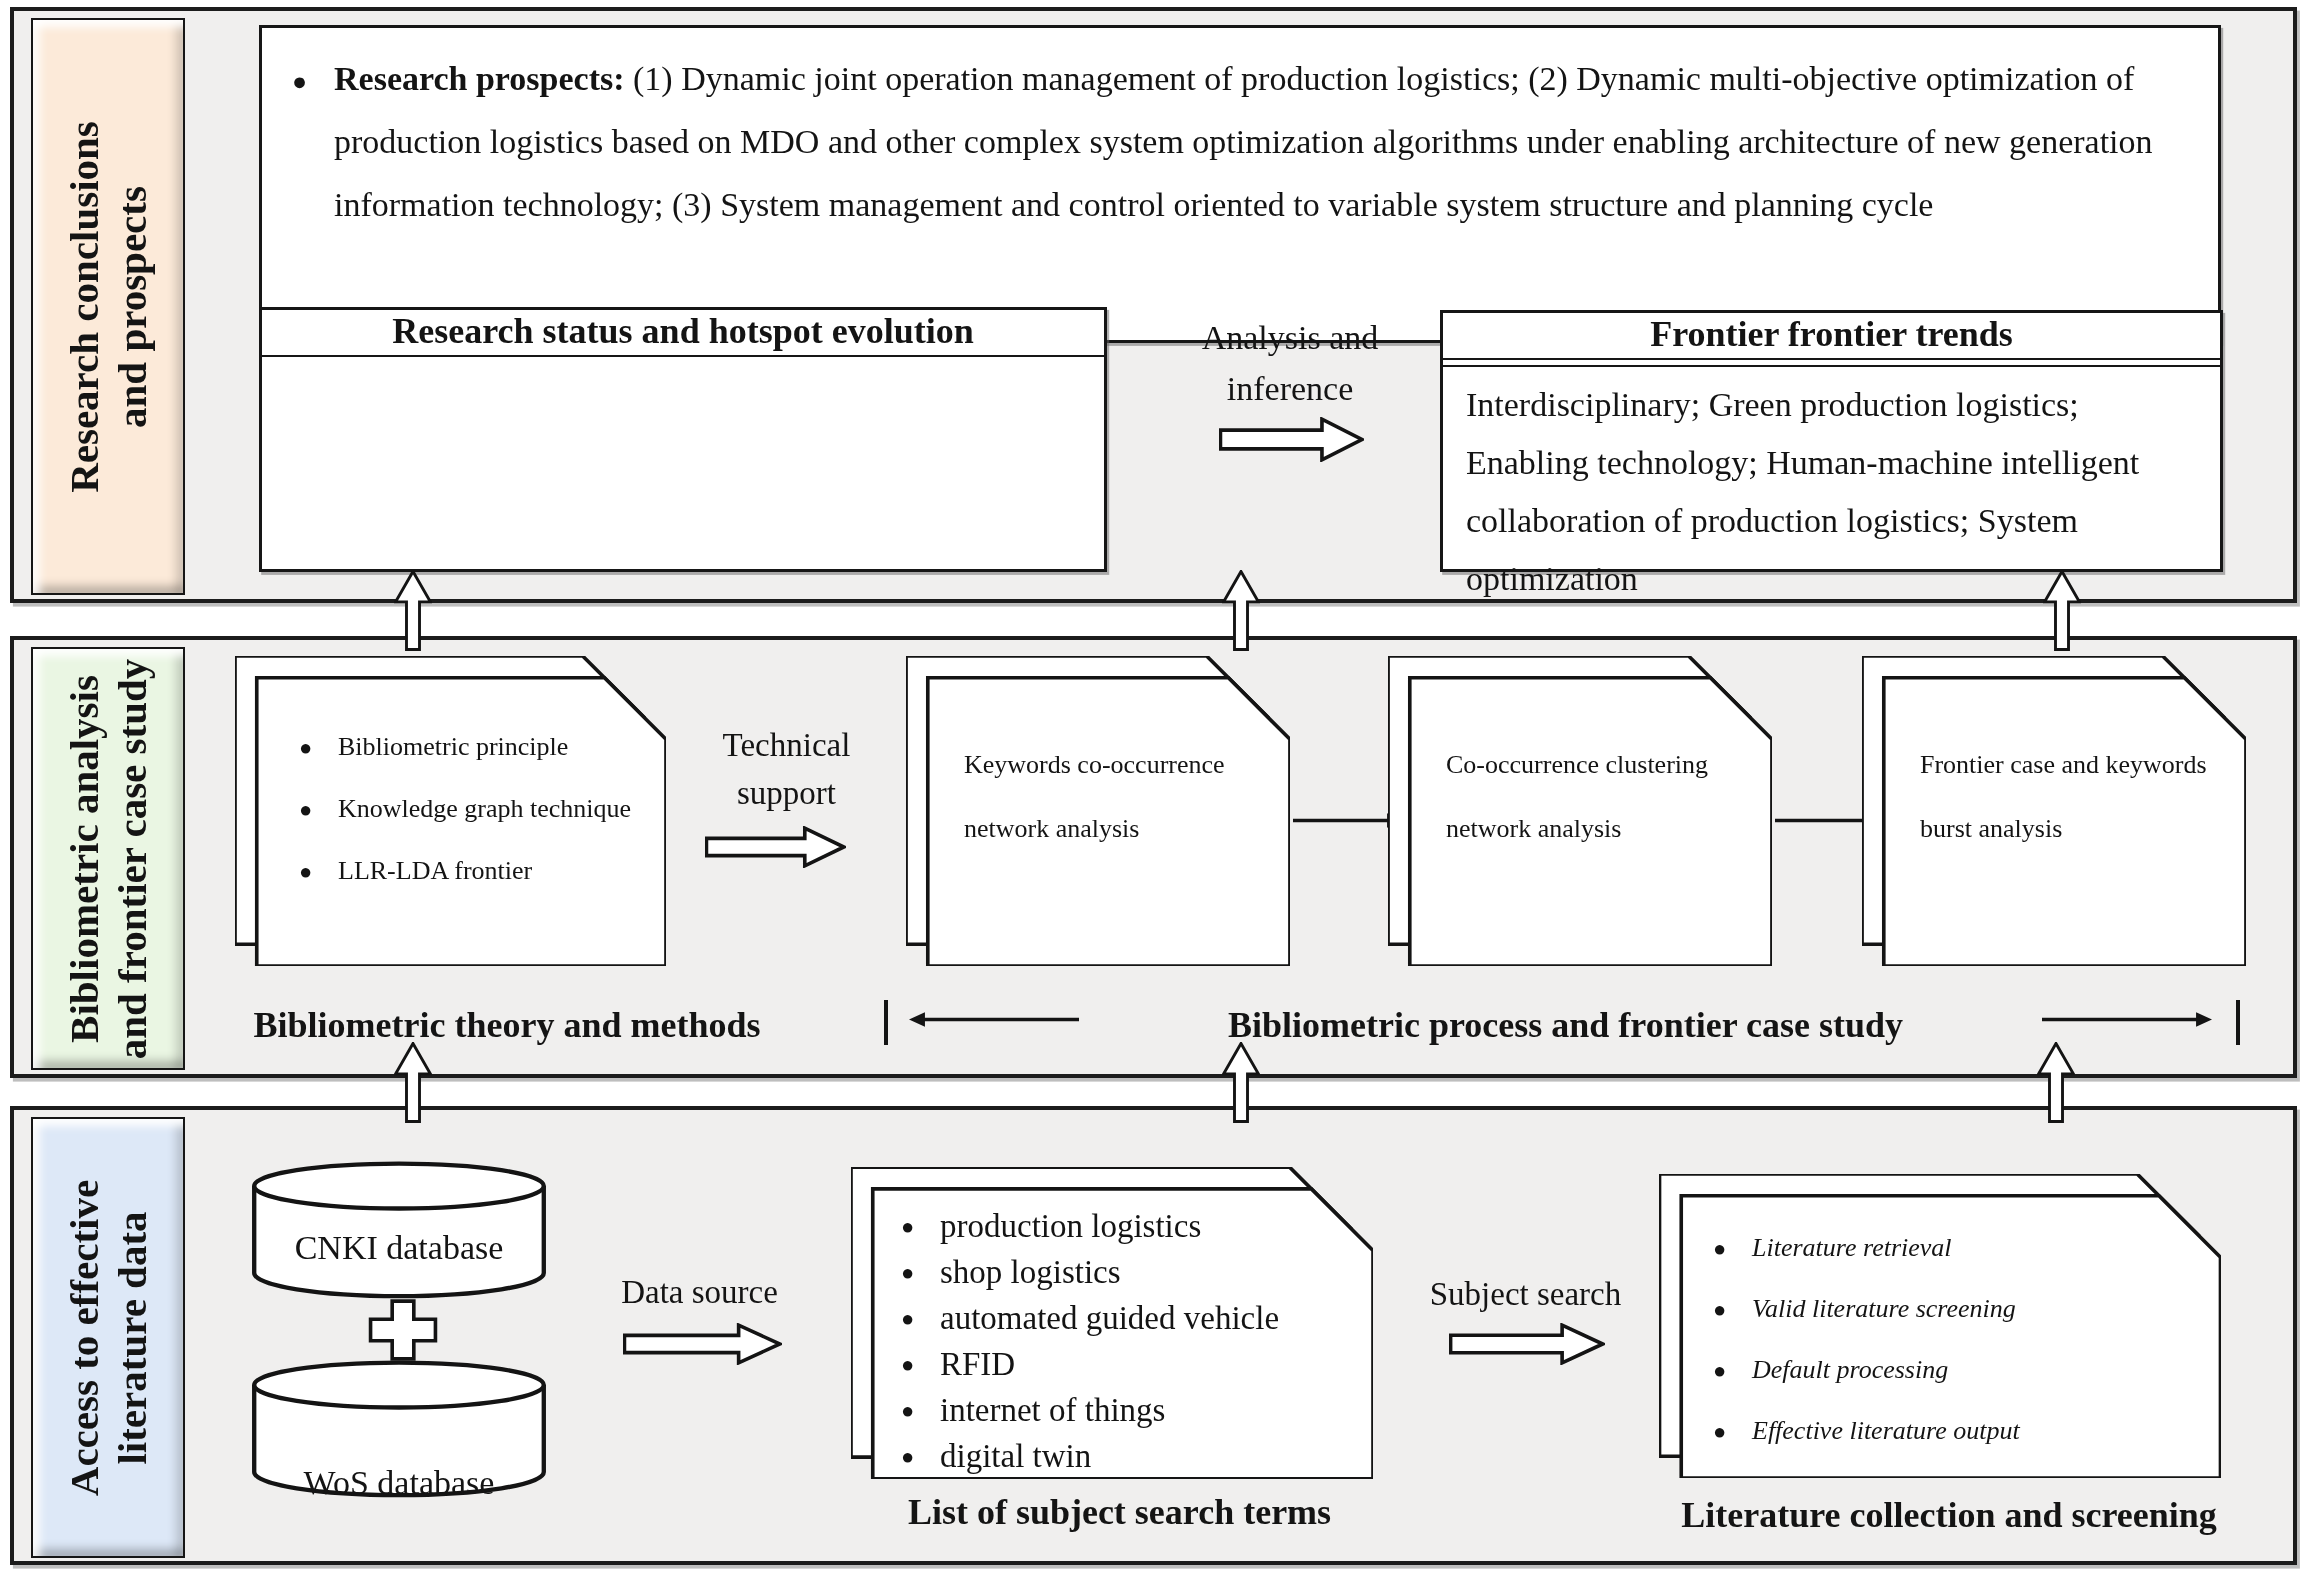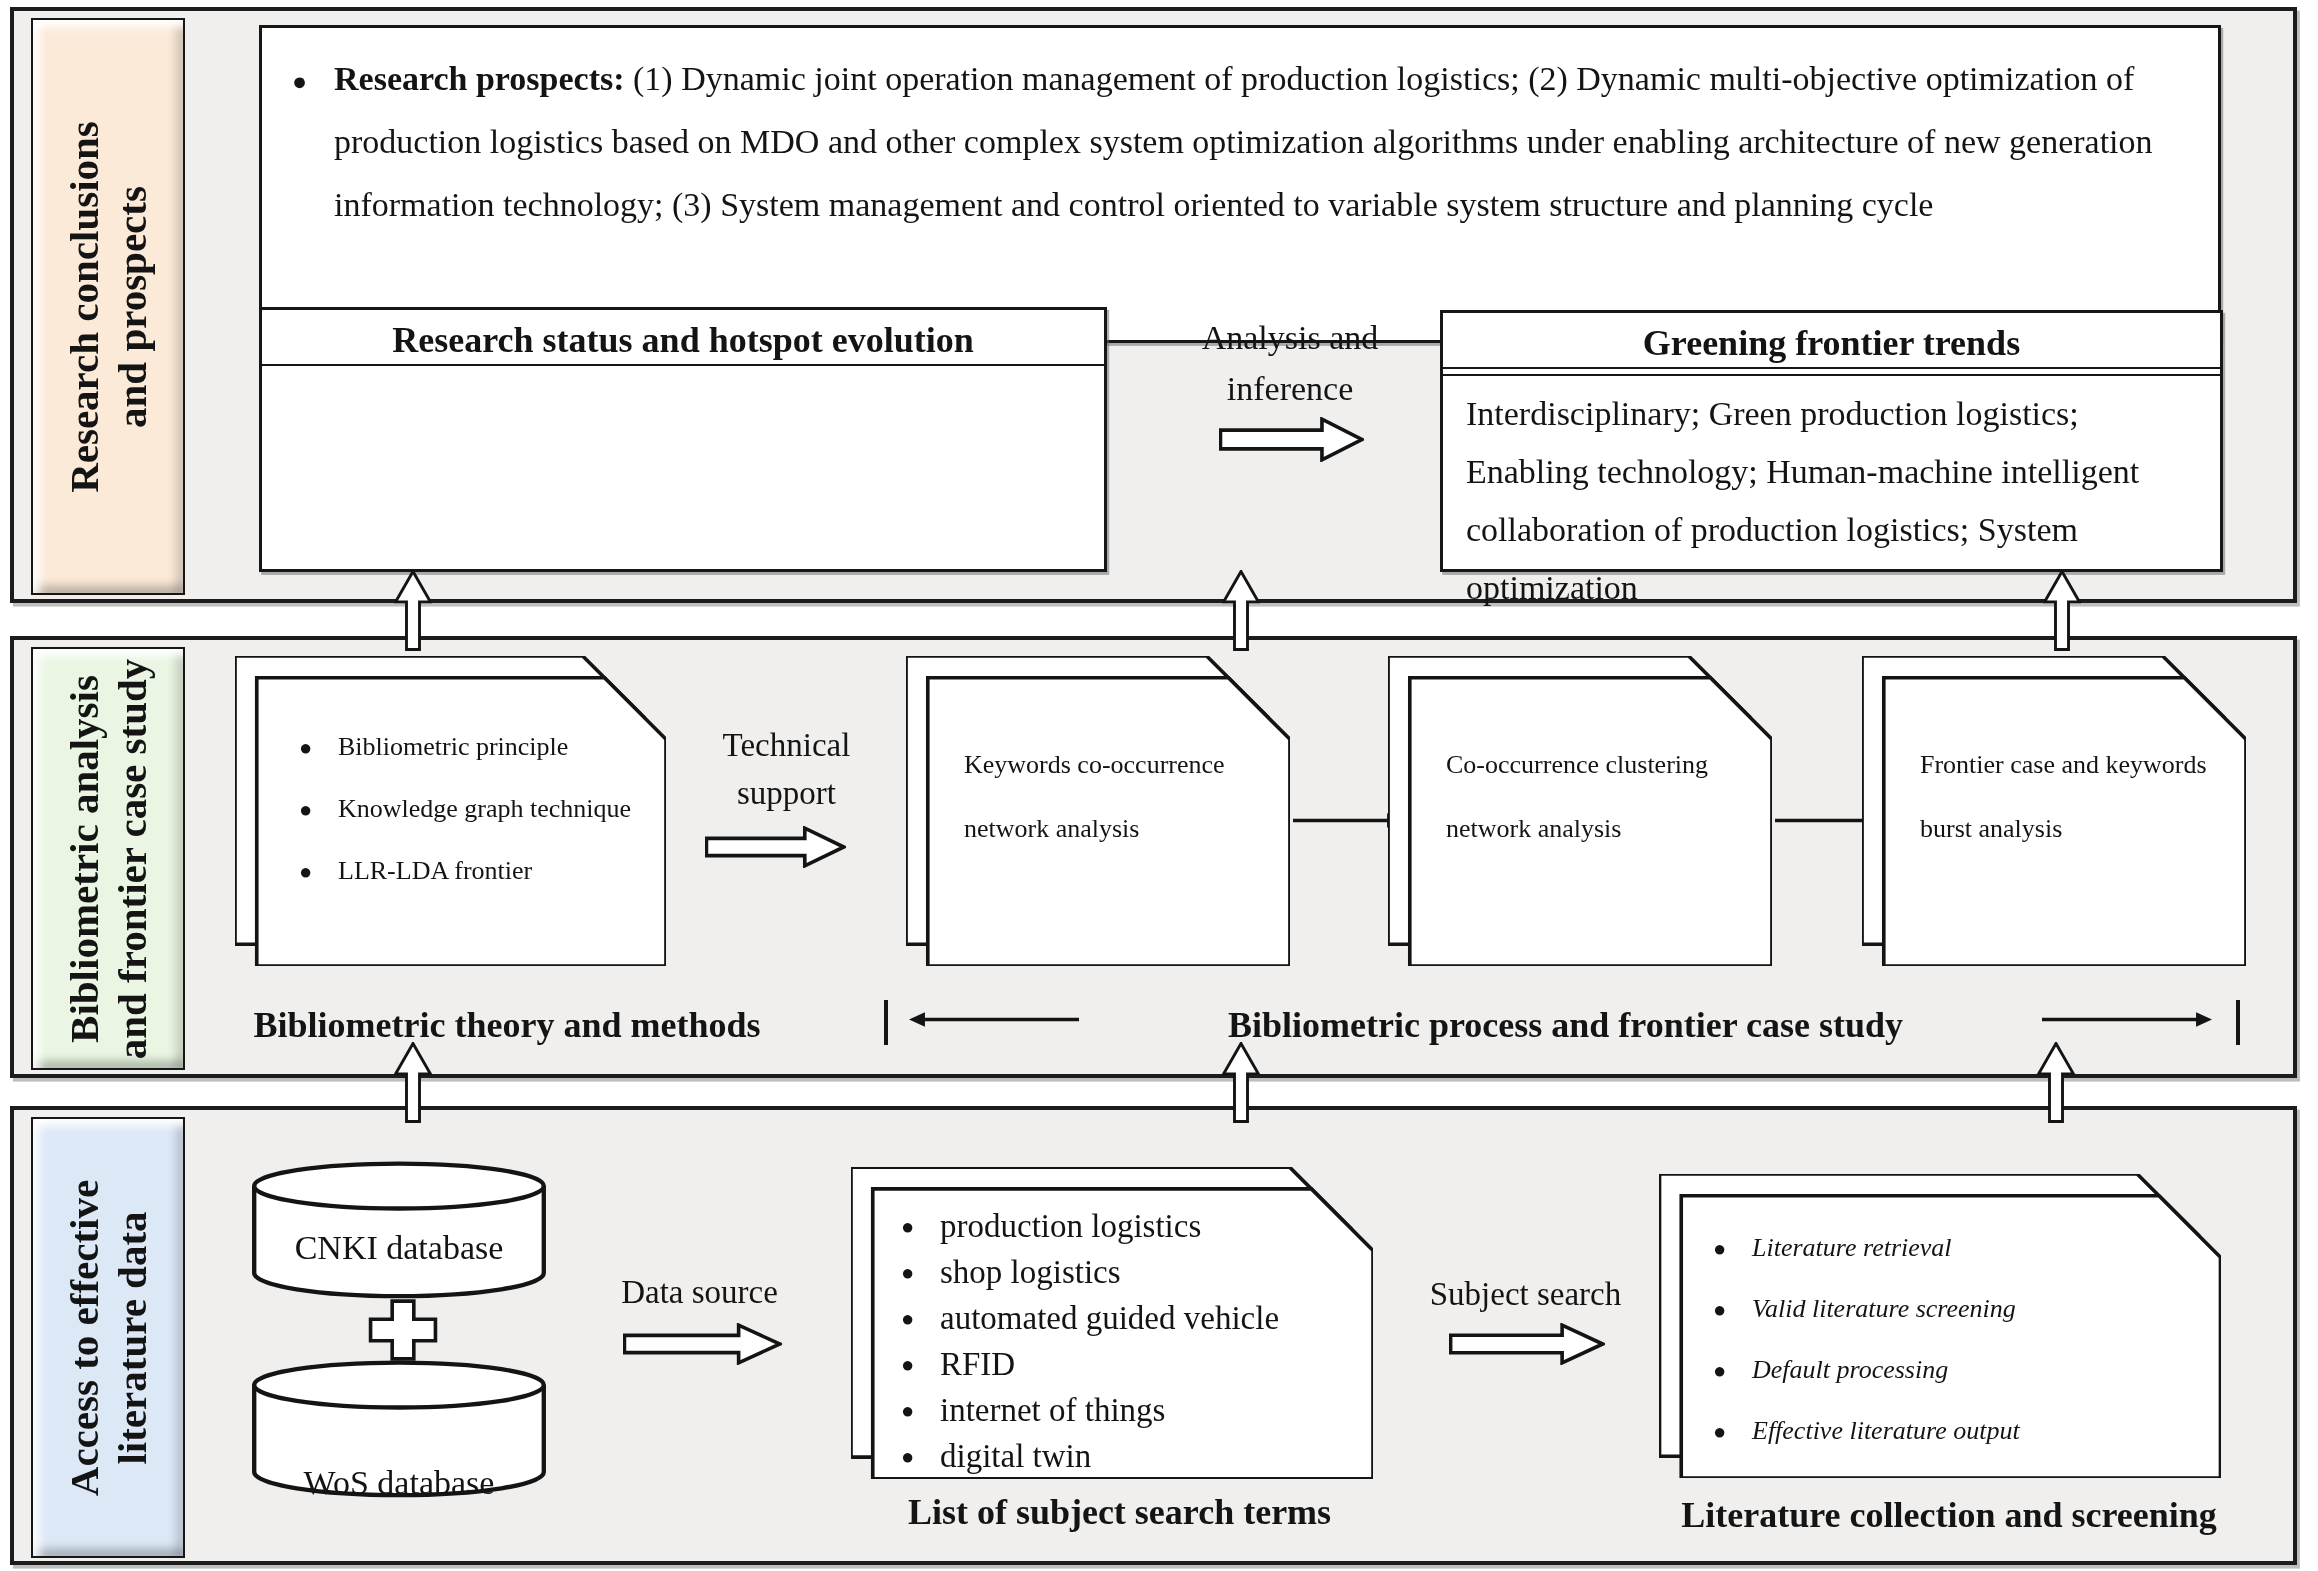--- a/index.html
+++ b/index.html
@@ -14,21 +14,21 @@
         box-shadow:inset 0 11.6px 8.7px -4.3px rgba(255,255,255,.95),
                    inset 11.6px 0 8.7px -4.3px rgba(255,255,255,.85),
                    inset 0 -11.6px 10px -4.3px rgba(0,0,0,.25),
                    inset -11.6px 0 10px -4.3px rgba(0,0,0,.16);}
   .vtext{position:absolute;top:50%;left:50%;transform:translate(-50%,-50%) rotate(-90deg);
          white-space:nowrap;text-align:center;font-weight:bold;font-size:41px;line-height:48px;}
   .vtext span{display:block;}
   
   .wbox{position:absolute;background:#fff;border:3.6px solid #161616;box-sizing:border-box;
         box-shadow:2.2px 2.9px 0 rgba(100,100,100,.5);}
-  .box-header{font-weight:bold;font-size:36px;text-align:center;padding-top:9px;height:45px;
+  .box-header{font-weight:bold;font-size:36px;text-align:center;padding-top:0;height:45px;
               border-bottom:2.9px solid #161616;}
   .box-body{border-top:2.9px solid #161616;margin-top:5px;font-size:34px;}
   
   .prospects-text{position:relative;margin:19px 36px 0 72px;font-size:34px;line-height:63px;}
   .prospects-text::before{content:"●";position:absolute;left:-42px;top:2.9px;font-size:25px;}
   
   .plain{position:absolute;text-align:center;font-size:34px;line-height:51px;}
   .plain span{display:block;}
   .caption{position:absolute;text-align:center;font-weight:bold;font-size:36px;}
   
@@ -61,21 +61,21 @@
 
 <div class="plain" style="left:1134px;top:312px;width:312px;">
   <span>Analysis and</span>
   <span>inference</span>
 </div>
 <svg class="abs" style="left:1219px;top:417px;" width="145" height="45" viewBox="0 0 200 62">
   <polygon points="2,18 142,18 142,3 197,31 142,59 142,44 2,44" fill="#fff" stroke="#141414" stroke-width="5"></polygon>
 </svg>
 
 <div class="wbox" style="left:1440px;top:310px;width:783px;height:262px;">
-  <div class="box-header">Greening frontier trends</div>
+  <div class="box-header">Frontier frontier trends</div>
   <div class="box-body" style="padding:8.7px 23px 0 23px;line-height:58px;">Interdisciplinary; Green production logistics; Enabling technology; Human-machine intelligent collaboration of production logistics; System optimization</div>
 </div>
 
 <div class="band" style="top:636px;height:442px;">
   <div class="vlabel" style="top: 7.2px; height: 423px; background: rgb(234, 246, 227);">
     <div class="vtext">
       <span>Bibliometric analysis</span>
       <span>and frontier case study</span>
     </div>
   </div>

